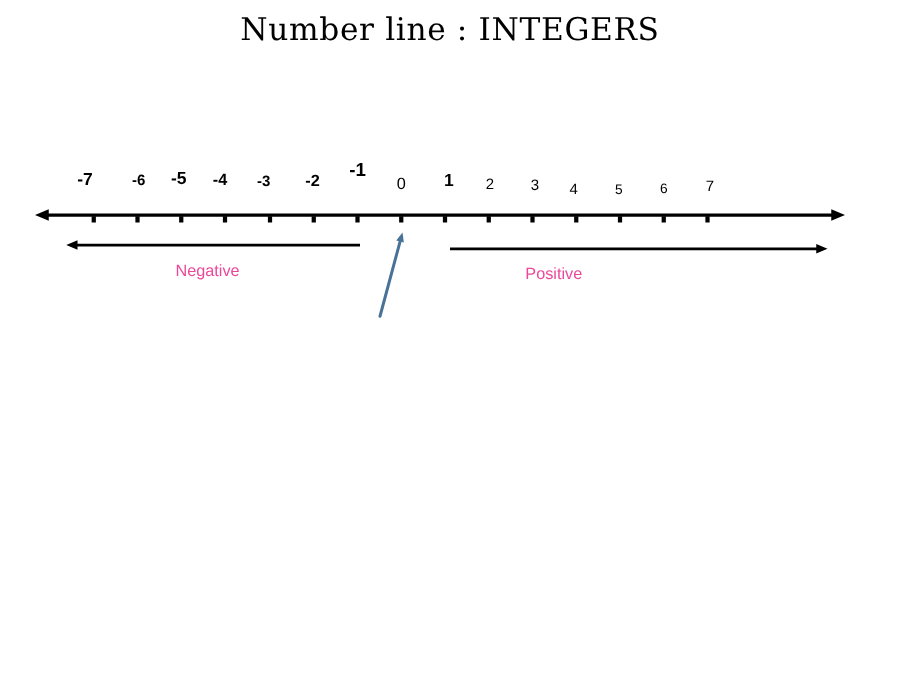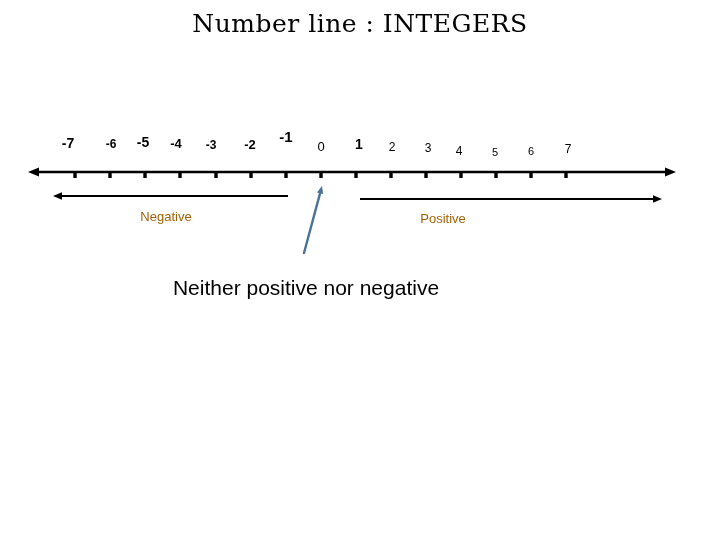--- a/index.html
+++ b/index.html
@@ -58,21 +58,21 @@
     transform: translateX(-50%);
   }
 
   
   .dir-label {
     position: absolute;
     white-space: nowrap;
     font-family: "Liberation Sans", sans-serif;
     font-size: 13px;
     line-height: 16px;
-    color: #a16207;
+    color: #ec4899;
     transform: translateX(-50%);
   }
 
   
   .caption {
     position: absolute;
     white-space: nowrap;
     font-family: "Liberation Sans", sans-serif;
     font-size: 21px;
     line-height: 26px;
@@ -139,15 +139,14 @@
       <div class="tick-label" style="left: 459px; top: 144px; font-size: 12px; line-height: 15px; font-weight: 400;">4</div>
       <div class="tick-label" style="left: 495px; top: 145px; font-size: 11px; line-height: 14px; font-weight: 400;">5</div>
       <div class="tick-label" style="left: 531px; top: 144px; font-size: 11px; line-height: 14px; font-weight: 400;">6</div>
       <div class="tick-label" style="left: 568px; top: 142px; font-size: 12px; line-height: 15px; font-weight: 400;">7</div>
     </div>
 
   <div class="dir-label" id="neg-label" style="left: 166px; top: 209px;">Negative</div>
 
   <div class="dir-label" id="pos-label" style="left: 443px; top: 211px; text-align: right;">Positive</div>
 
-  <div class="caption" id="zero-caption" style="left: 306px; top: 275px;">Neither positive nor negative</div>
 
 </div>
 
 </body></html>

